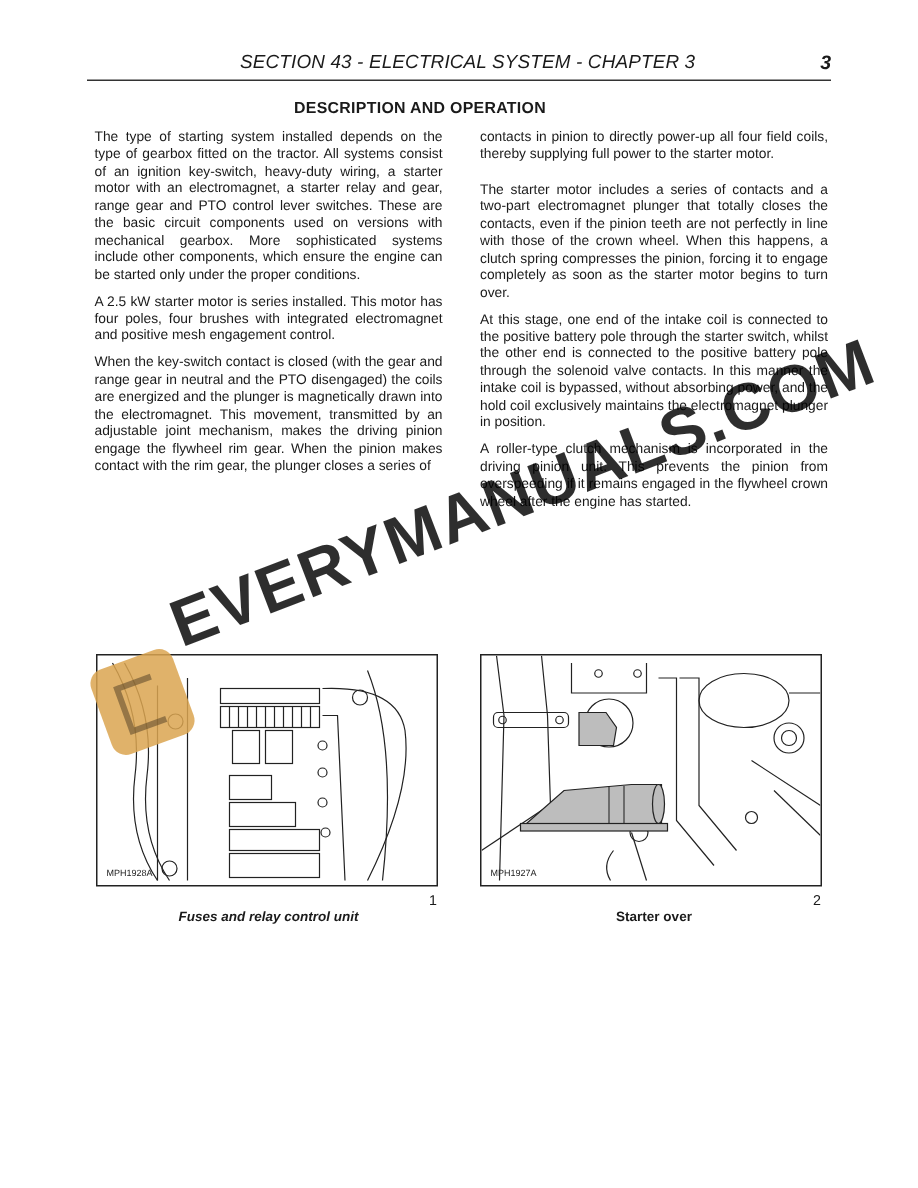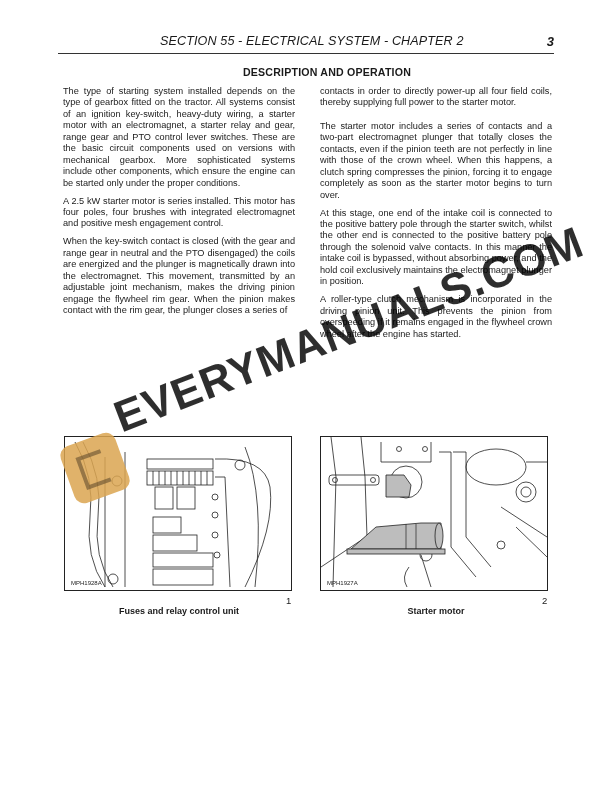--- a/index.html
+++ b/index.html
@@ -3,63 +3,63 @@
 <meta charset="utf-8">
 <style>
   html, body { margin: 0; padding: 0; background: #ffffff; }
   body { width: 612px; height: 792px; position: relative; overflow: hidden;
          font-family: "Liberation Sans", sans-serif; color: #1a1a1a; }
   .header { position: absolute; left: 58px; top: 34px; width: 496px; height: 16px; }
   .header-title { position: absolute; left: 102px; top: 0; font-size: 12.6px; font-style: italic; letter-spacing: 0.1px; }
   .header-page { position: absolute; right: 0; top: 0; font-size: 13px; font-weight: bold; font-style: italic; }
   .header-rule { position: absolute; left: 58px; top: 53px; width: 496px; height: 1px; background: #333; }
   .heading { position: absolute; left: 0; width: 560px; top: 66px; text-align: center;
-             font-size: 10.6px; font-weight: bold; letter-spacing: 0.2px; padding-left: 47px; }
+             font-size: 10.6px; font-weight: bold; letter-spacing: 0.2px; }
   .col { position: absolute; top: 86px; width: 232px; font-size: 9.2px; line-height: 11.45px; text-align: justify; }
   .col-left { left: 63px; }
   .col-right { left: 320px; }
   .col p { margin: 0 0 6.5px 0; }
   .col p.gap { margin-bottom: 12px; }
   .figure { position: absolute; top: 436px; width: 226px; height: 153px; border: 1.2px solid #222; background: #fff; overflow: hidden; }
   .fig1 { left: 64px; }
   .fig2 { left: 320px; }
   .fig-code { position: absolute; left: 6px; bottom: 4px; font-size: 6px; color: #222; }
   .fig-num { position: absolute; top: 595px; font-size: 9.5px; }
   .fig-num-1 { left: 286px; }
   .fig-num-2 { left: 542px; }
   .fig-cap { position: absolute; top: 606px; font-size: 9px; font-weight: bold; text-align: center; width: 232px; }
-  .fig-cap-1 { left: 63px; }
+  .fig-cap-1 { left: 63px; font-style: italic; }
   .fig-cap-2 { left: 320px; }
   .watermark { position: absolute; left: 125px; top: 392px; font-size: 44px; font-weight: bold;
                color: rgba(0,0,0,0.82); transform: rotate(-21deg); transform-origin: left bottom;
                letter-spacing: 1px; white-space: nowrap; pointer-events: none; }
   .wm-logo { position: absolute; left: 66px; top: 438px; width: 58px; height: 60px;
              background: rgba(218,165,80,0.85); border-radius: 10px; transform: rotate(-20deg); }
   .wm-logo::after { content: ""; position: absolute; left: 14px; top: 14px; width: 22px; height: 26px;
                     border: 4px solid rgba(90,70,40,0.55); border-right: none; }
 </style>
 </head>
 <body>
 
 <div class="header">
-  <span class="header-title">SECTION 55 - ELECTRICAL SYSTEM - CHAPTER 2</span>
+  <span class="header-title">SECTION 43 - ELECTRICAL SYSTEM - CHAPTER 3</span>
   <span class="header-page">3</span>
 </div>
 <div class="header-rule"></div>
 
 <div class="heading">DESCRIPTION AND OPERATION</div>
 
 <div class="col col-left">
   <p>The type of starting system installed depends on the type of gearbox fitted on the tractor. All systems consist of an ignition key-switch, heavy-duty wiring, a starter motor with an electromagnet, a starter relay and gear, range gear and PTO control lever switches. These are the basic circuit components used on versions with mechanical gearbox. More sophisticated systems include other components, which ensure the engine can be started only under the proper conditions.</p>
   <p>A 2.5 kW starter motor is series installed. This motor has four poles, four brushes with integrated electromagnet and positive mesh engagement control.</p>
   <p>When the key-switch contact is closed (with the gear and range gear in neutral and the PTO disengaged) the coils are energized and the plunger is magnetically drawn into the electromagnet. This movement, transmitted by an adjustable joint mechanism, makes the driving pinion engage the flywheel rim gear. When the pinion makes contact with the rim gear, the plunger closes a series of</p>
 </div>
 
 <div class="col col-right">
-  <p class="gap">contacts in order to directly power-up all four field coils, thereby supplying full power to the starter motor.</p>
+  <p class="gap">contacts in pinion to directly power-up all four field coils, thereby supplying full power to the starter motor.</p>
   <p>The starter motor includes a series of contacts and a two-part electromagnet plunger that totally closes the contacts, even if the pinion teeth are not perfectly in line with those of the crown wheel. When this happens, a clutch spring compresses the pinion, forcing it to engage completely as soon as the starter motor begins to turn over.</p>
   <p>At this stage, one end of the intake coil is connected to the positive battery pole through the starter switch, whilst the other end is connected to the positive battery pole through the solenoid valve contacts. In this manner the intake coil is bypassed, without absorbing power, and the hold coil exclusively maintains the electromagnet plunger in position.</p>
   <p>A roller-type clutch mechanism is incorporated in the driving pinion unit. This prevents the pinion from overspeeding if it remains engaged in the flywheel crown wheel after the engine has started.</p>
 </div>
 
 <div class="figure fig1">
   <svg width="226" height="153" viewBox="0 0 226 153">
     <g fill="none" stroke="#222" stroke-width="0.8">
       <path d="M10 5 Q30 40 25 80 Q20 120 40 150"></path>
       <path d="M18 5 Q38 40 33 80 Q28 120 48 150"></path>
@@ -135,16 +135,16 @@
       <rect x="26" y="112" width="98" height="5"></rect>
     </g>
     <g fill="none" stroke="#222" stroke-width="0.7">
       <line x1="85" y1="87" x2="85" y2="112"></line>
       <line x1="95" y1="87" x2="95" y2="112"></line>
     </g>
   </svg>
   <span class="fig-code">MPH1927A</span>
 </div>
 <span class="fig-num fig-num-2">2</span>
-<div class="fig-cap fig-cap-2">Starter motor</div>
+<div class="fig-cap fig-cap-2">Starter over</div>
 
 <div class="wm-logo"></div>
 <div class="watermark">EVERYMANUALS.COM</div>
 
 </body></html>

